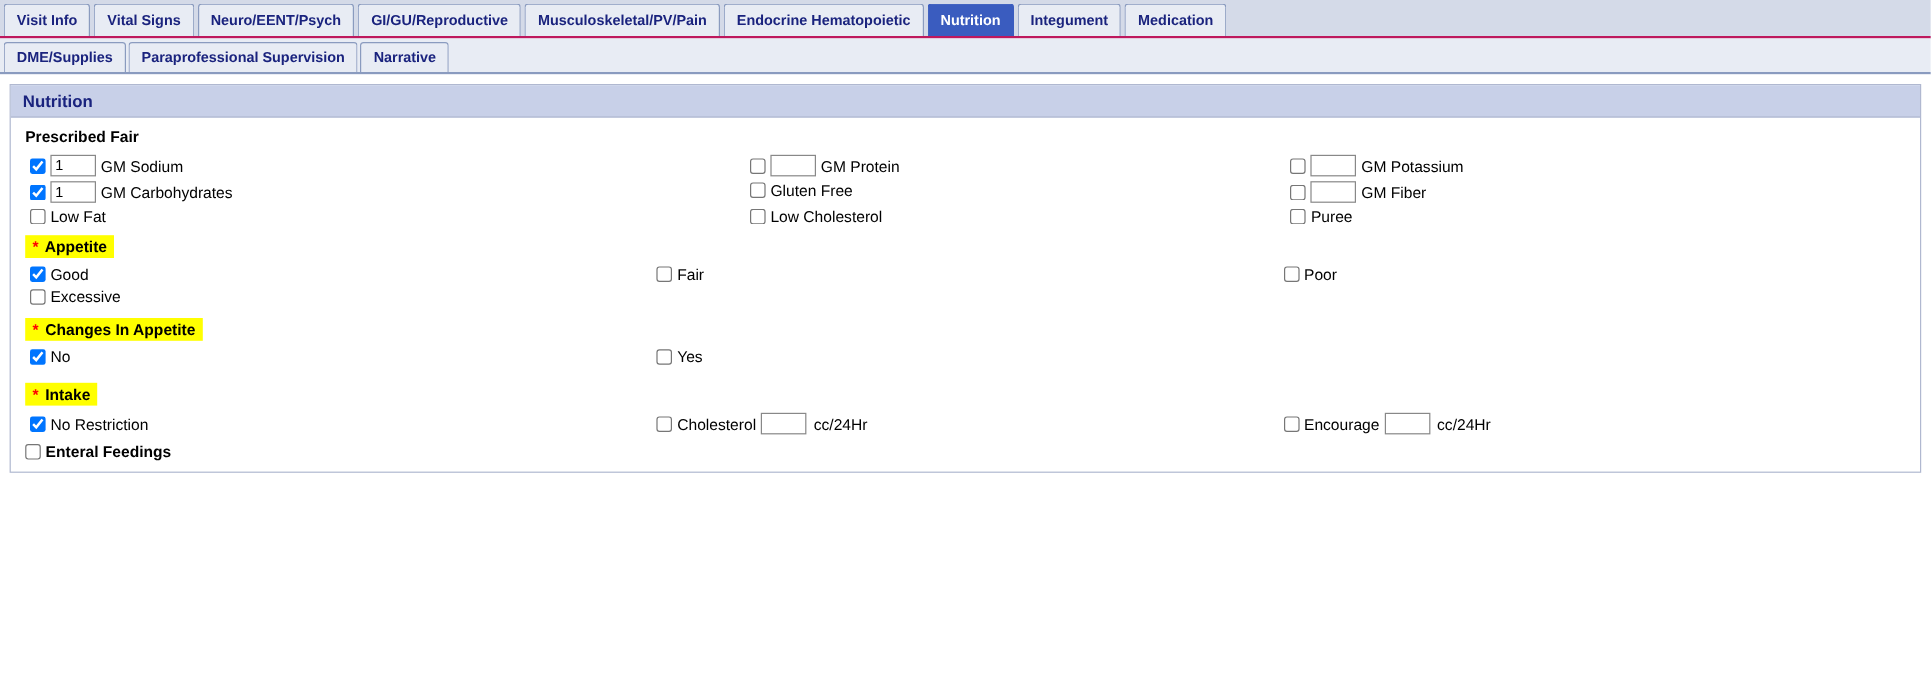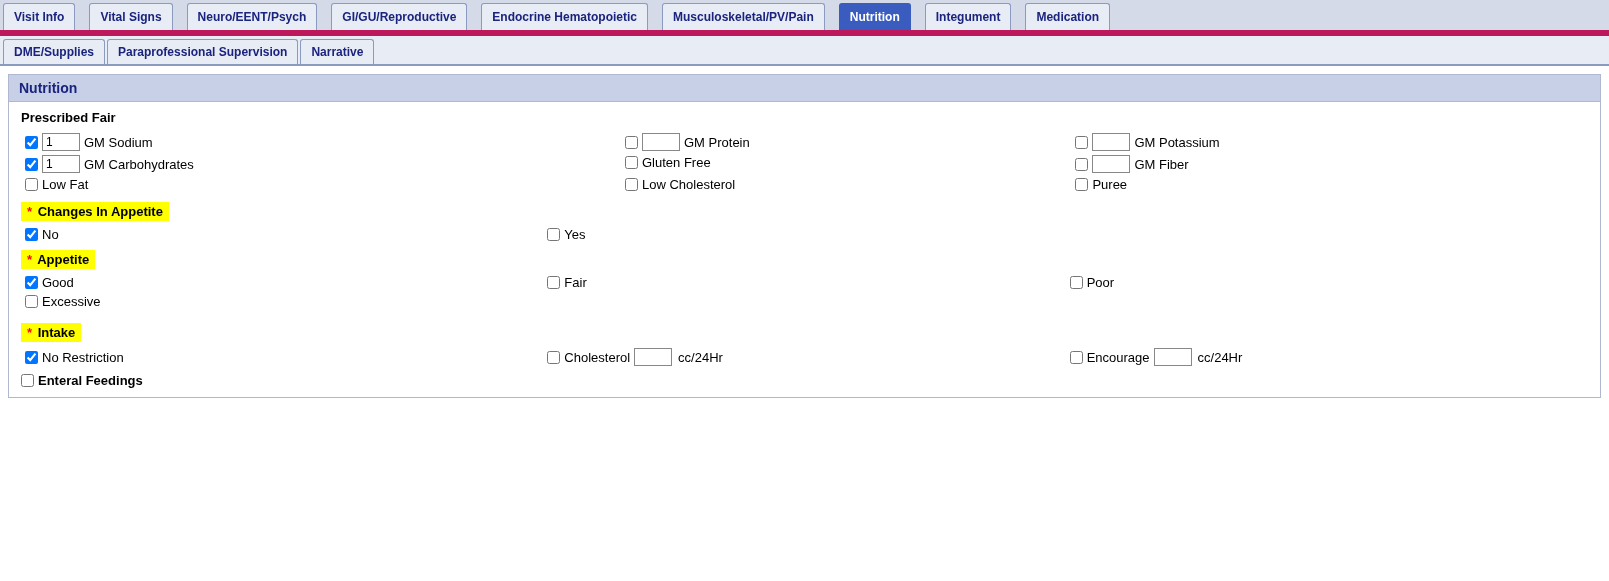--- a/index.html
+++ b/index.html
@@ -3,23 +3,23 @@
   <meta charset="utf-8">
   <style>
     * { box-sizing: border-box; margin: 0; padding: 0; }
     body { font-family: Arial, sans-serif; font-size: 13px; background: #fff; }
 
     
     .nav-tabs {
       display: flex;
       flex-wrap: wrap;
       background: #d4dae8;
-      border-bottom: 6px solid #be185d;
+      border-bottom: 2px solid #be185d;
       padding: 3px 3px 0;
-      gap: 14px;
+      gap: 3px;
     }
     .nav-tab {
       padding: 6px 10px;
       background: #e8ecf4;
       border: 1px solid #8a9bbf;
       border-bottom: none;
       cursor: pointer;
       font-weight: bold;
       font-size: 12px;
       color: #1a237e;
@@ -146,22 +146,22 @@
     }
   </style>
 </head>
 <body>
 
 <div class="nav-tabs">
 <div class="nav-tab">Visit Info</div>
     <div class="nav-tab">Vital Signs</div>
     <div class="nav-tab">Neuro/EENT/Psych</div>
     <div class="nav-tab">GI/GU/Reproductive</div>
+    <div class="nav-tab">Musculoskeletal/PV/Pain</div>
     <div class="nav-tab">Endocrine Hematopoietic</div>
-    <div class="nav-tab">Musculoskeletal/PV/Pain</div>
     <div class="nav-tab active">Nutrition</div>
     <div class="nav-tab">Integument</div>
     <div class="nav-tab">Medication</div>
   </div>
 
 <div class="nav-tabs2">
 <div class="nav-tab2">DME/Supplies</div>
     <div class="nav-tab2">Paraprofessional Supervision</div>
     <div class="nav-tab2">Narrative</div>
   </div>
@@ -237,20 +237,61 @@
           </td>
           <td style="vertical-align:top; padding:1px 4px;">
             <div class="check-row">
               <input type="checkbox" style="">
               <span>Puree</span>
             </div>
           </td>
         </tr>
       </tbody>
         </table>
+
+      <div style="margin-top:6px;">
+        <div class="appetite-header">
+          <span class="required-star">*</span>
+          <span>Appetite</span>
+        </div>
+        <table style="width:100%; border-collapse:collapse;">
+          <tbody>
+              <tr>
+            <td style="width:33%; padding:1px 4px;">
+              <div class="check-row">
+                <input type="checkbox" checked="" style="">
+                <span>Good</span>
+              </div>
+            </td>
+            <td style="width:33%; padding:1px 4px;">
+              <div class="check-row">
+                <input type="checkbox" style="">
+                <span>Fair</span>
+              </div>
+            </td>
+            <td style="width:33%; padding:1px 4px;">
+              <div class="check-row">
+                <input type="checkbox" style="">
+                <span>Poor</span>
+              </div>
+            </td>
+          </tr>
+          <tr>
+            <td style="padding:1px 4px;">
+              <div class="check-row">
+                <input type="checkbox" style="">
+                <span>Excessive</span>
+              </div>
+            </td>
+            <td></td>
+            <td></td>
+          </tr>
+        </tbody>
+          </table>
+      </div>
 
       <div style="margin-top:4px;">
         <div class="changes-header">
           <span class="required-star">*</span>
           <span>Changes In Appetite</span>
         </div>
         <table style="width:100%; border-collapse:collapse;">
           <tbody>
               <tr>
             <td style="width:33%; padding:1px 4px;">
@@ -265,61 +306,20 @@
                 <span>Yes</span>
               </div>
             </td>
             <td style="width:33%;"></td>
           </tr>
         </tbody>
           </table>
       </div>
 
       <div style="margin-top:6px;">
-        <div class="appetite-header">
-          <span class="required-star">*</span>
-          <span>Appetite</span>
-        </div>
-        <table style="width:100%; border-collapse:collapse;">
-          <tbody>
-              <tr>
-            <td style="width:33%; padding:1px 4px;">
-              <div class="check-row">
-                <input type="checkbox" checked="" style="">
-                <span>Good</span>
-              </div>
-            </td>
-            <td style="width:33%; padding:1px 4px;">
-              <div class="check-row">
-                <input type="checkbox" style="">
-                <span>Fair</span>
-              </div>
-            </td>
-            <td style="width:33%; padding:1px 4px;">
-              <div class="check-row">
-                <input type="checkbox" style="">
-                <span>Poor</span>
-              </div>
-            </td>
-          </tr>
-          <tr>
-            <td style="padding:1px 4px;">
-              <div class="check-row">
-                <input type="checkbox" style="">
-                <span>Excessive</span>
-              </div>
-            </td>
-            <td></td>
-            <td></td>
-          </tr>
-        </tbody>
-          </table>
-      </div>
-
-      <div style="margin-top:6px;">
         <div class="fluids-header">
           <span class="required-star">*</span>
           <span>Intake</span>
         </div>
         <table style="width:100%; border-collapse:collapse;">
           <tbody>
               <tr>
             <td style="width:33%; padding:1px 4px;">
               <div class="check-row">
                 <input type="checkbox" checked="" style="">

